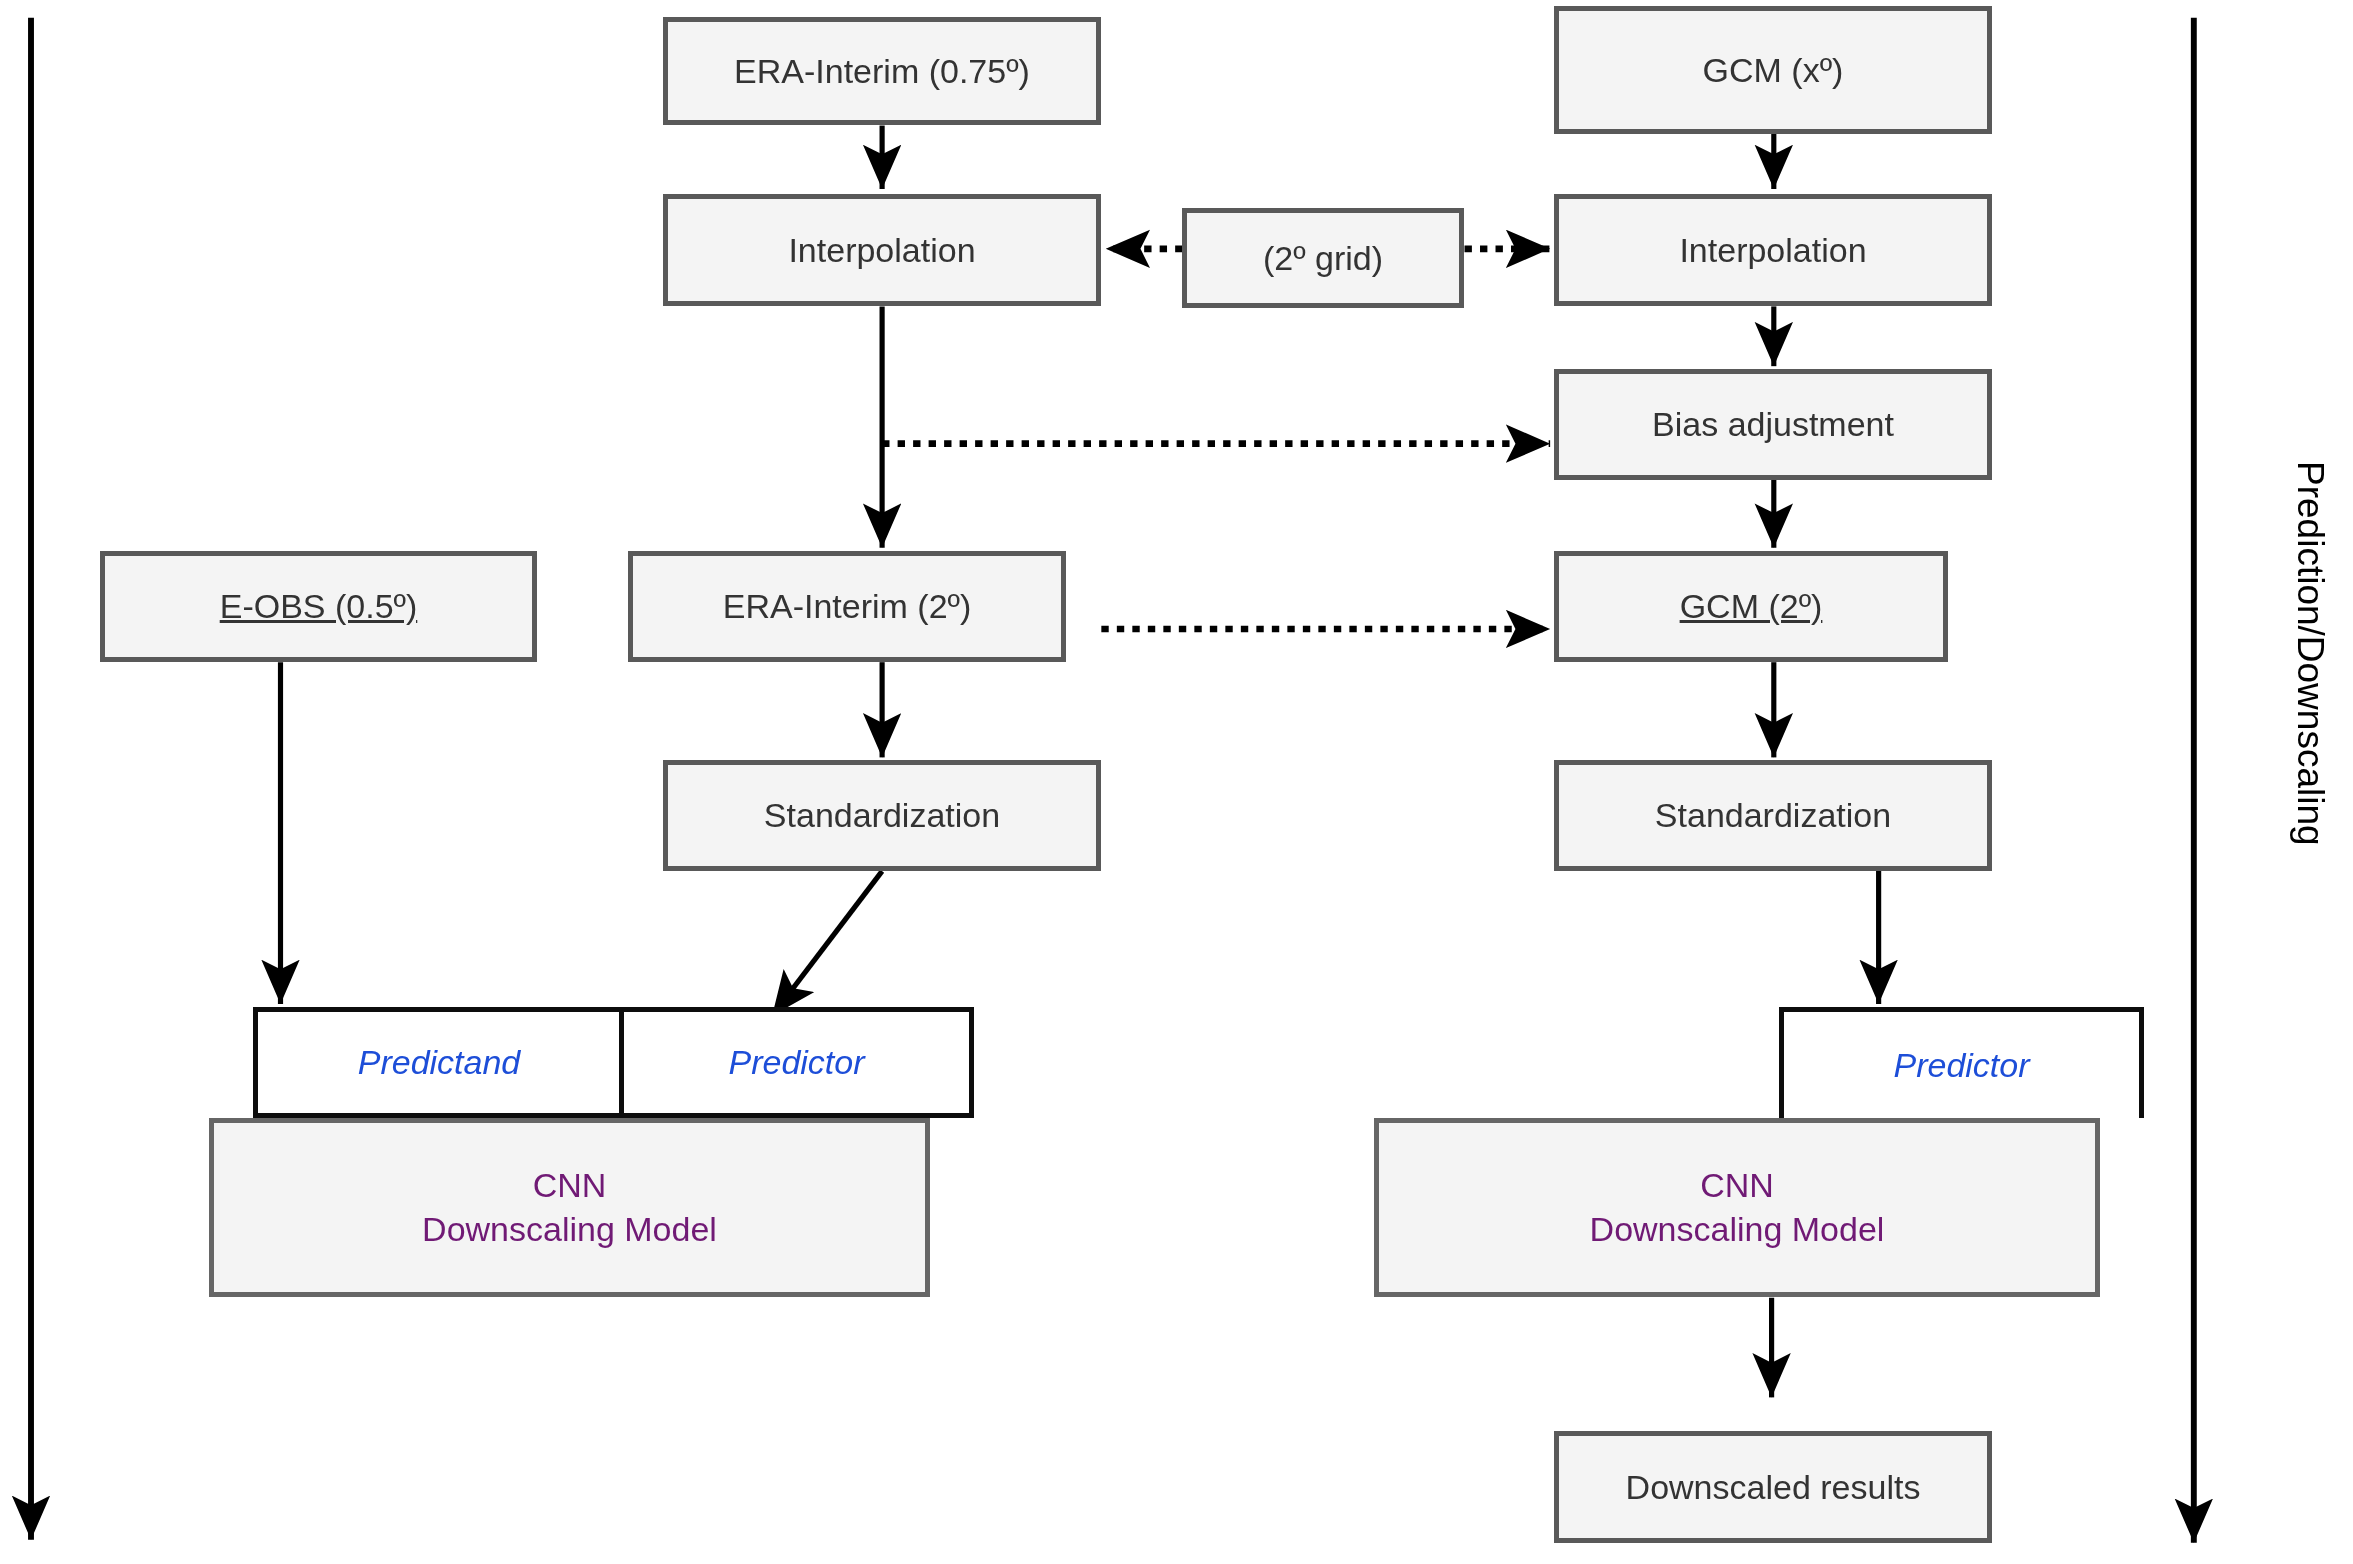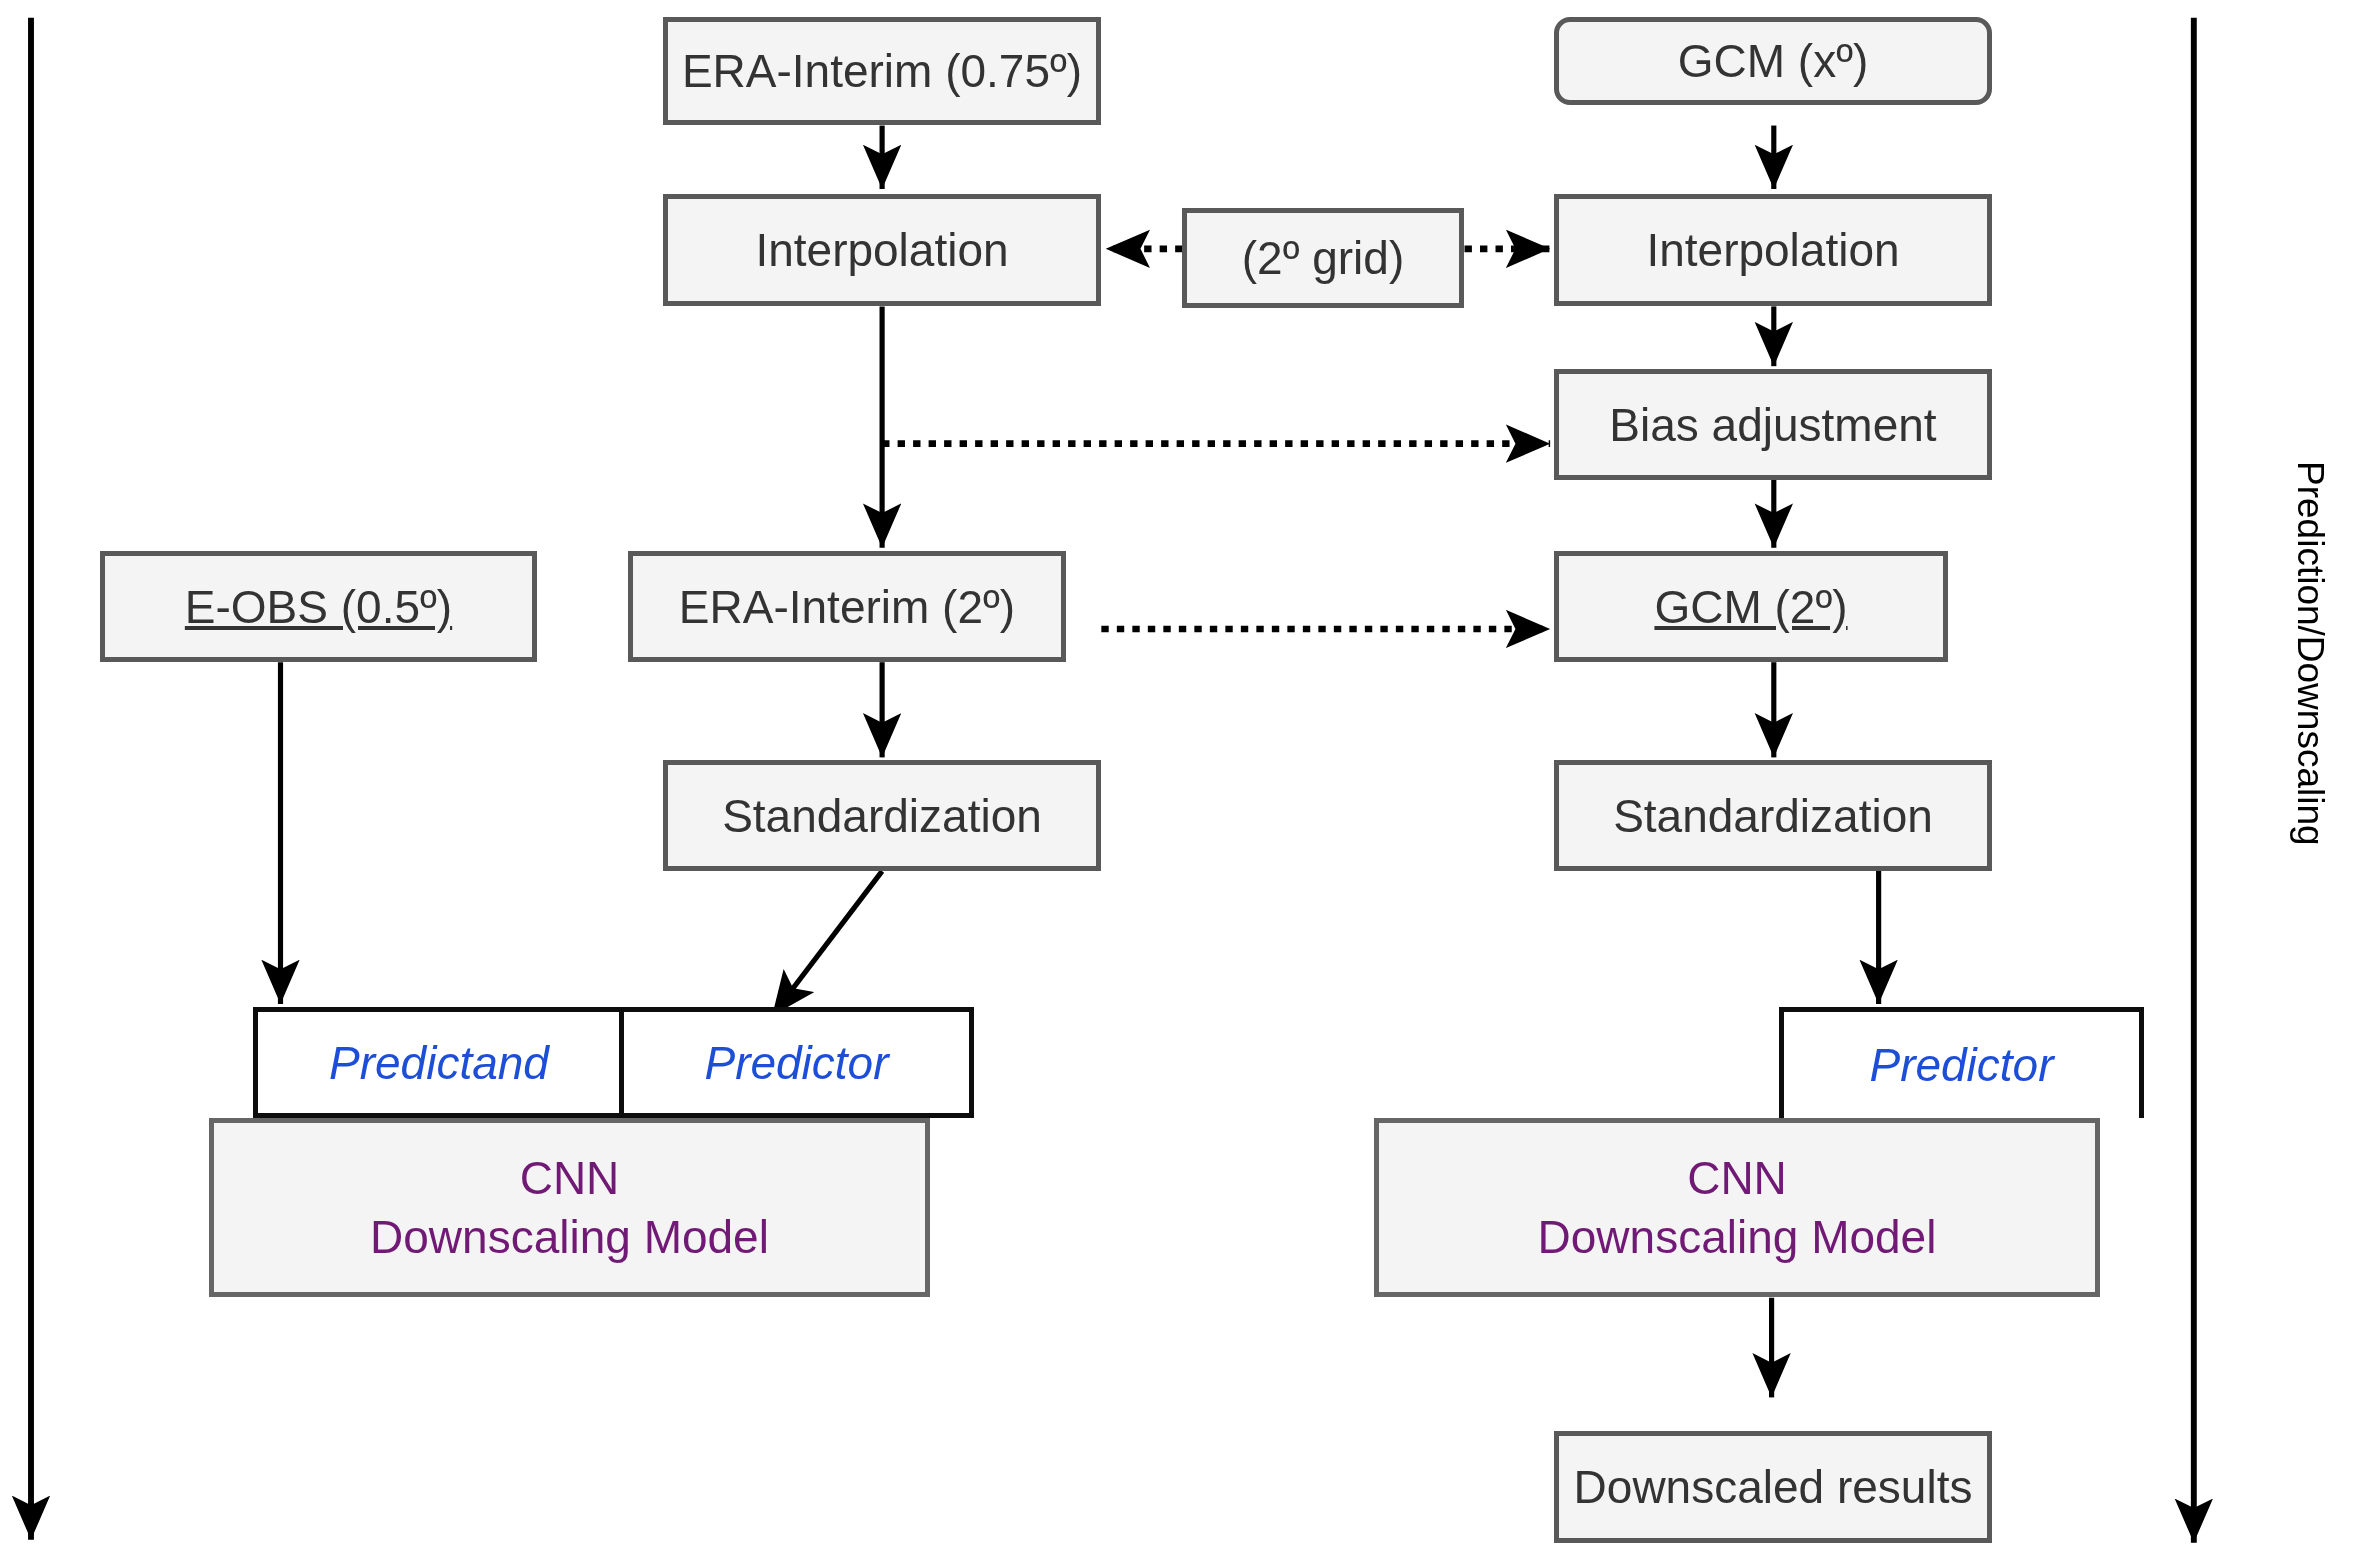--- a/index.html
+++ b/index.html
@@ -9,21 +9,21 @@
     background:#ffffff;
     font-family:"Liberation Sans", sans-serif;
     overflow:hidden;
   }
   #arrow-layer{position:absolute;left:0;top:0;width:2354px;height:1565px;}
   .box{
     position:absolute;
     box-sizing:border-box;
     display:flex;align-items:center;justify-content:center;
     text-align:center;
-    font-size:46px;
+    font-size:34px;
     color:#333333;
   }
   .process{
     background:#f4f4f4;
     border:5.2px solid #595959;
   }
   .io{
     background:#ffffff;
     border:5.9px solid #0d0d0d;
     font-style:italic;
@@ -75,21 +75,21 @@
     <line x1="1984" y1="337" x2="2100" y2="337" stroke="#000" stroke-width="9" stroke-dasharray="10 11" marker-end="url(#arr)"></line>
     <line x1="1195" y1="601" x2="2100" y2="601" stroke="#000" stroke-width="9" stroke-dasharray="10 11" marker-end="url(#arr)"></line>
     <line x1="1492" y1="852" x2="2100" y2="852" stroke="#000" stroke-width="9" stroke-dasharray="10 11" marker-end="url(#arr)"></line>
 
     <line x1="42" y1="24" x2="42" y2="2086" stroke="#000" stroke-width="8" marker-end="url(#arr)"></line>
     <line x1="2972" y1="24" x2="2972" y2="2090" stroke="#000" stroke-width="8" marker-end="url(#arr)"></line>
   </svg>
 
   <div class="box process" style="left:663px;top:17px;width:438px;height:108px;">ERA-Interim (0.75º)</div>
 
-  <div class="box process" style="left:1554px;top:17px;width:438px;height:88px;border-radius:16px;">GCM (xº)</div>
+  <div class="box process" style="left:1554px;top:6px;width:438px;height:128px;">GCM (xº)</div>
 
   <div class="box process" style="left:663px;top:194px;width:438px;height:112px;">Interpolation</div>
 
   <div class="box process" style="left:1182px;top:208px;width:282px;height:100px;">(2º grid)</div>
 
   <div class="box process" style="left:1554px;top:194px;width:438px;height:112px;">Interpolation</div>
 
   <div class="box process" style="left:1554px;top:369px;width:438px;height:111px;">Bias adjustment</div>
 
   <div class="box process" style="left:100px;top:551px;width:437px;height:111px;text-decoration:underline;">E-OBS (0.5º)</div>

